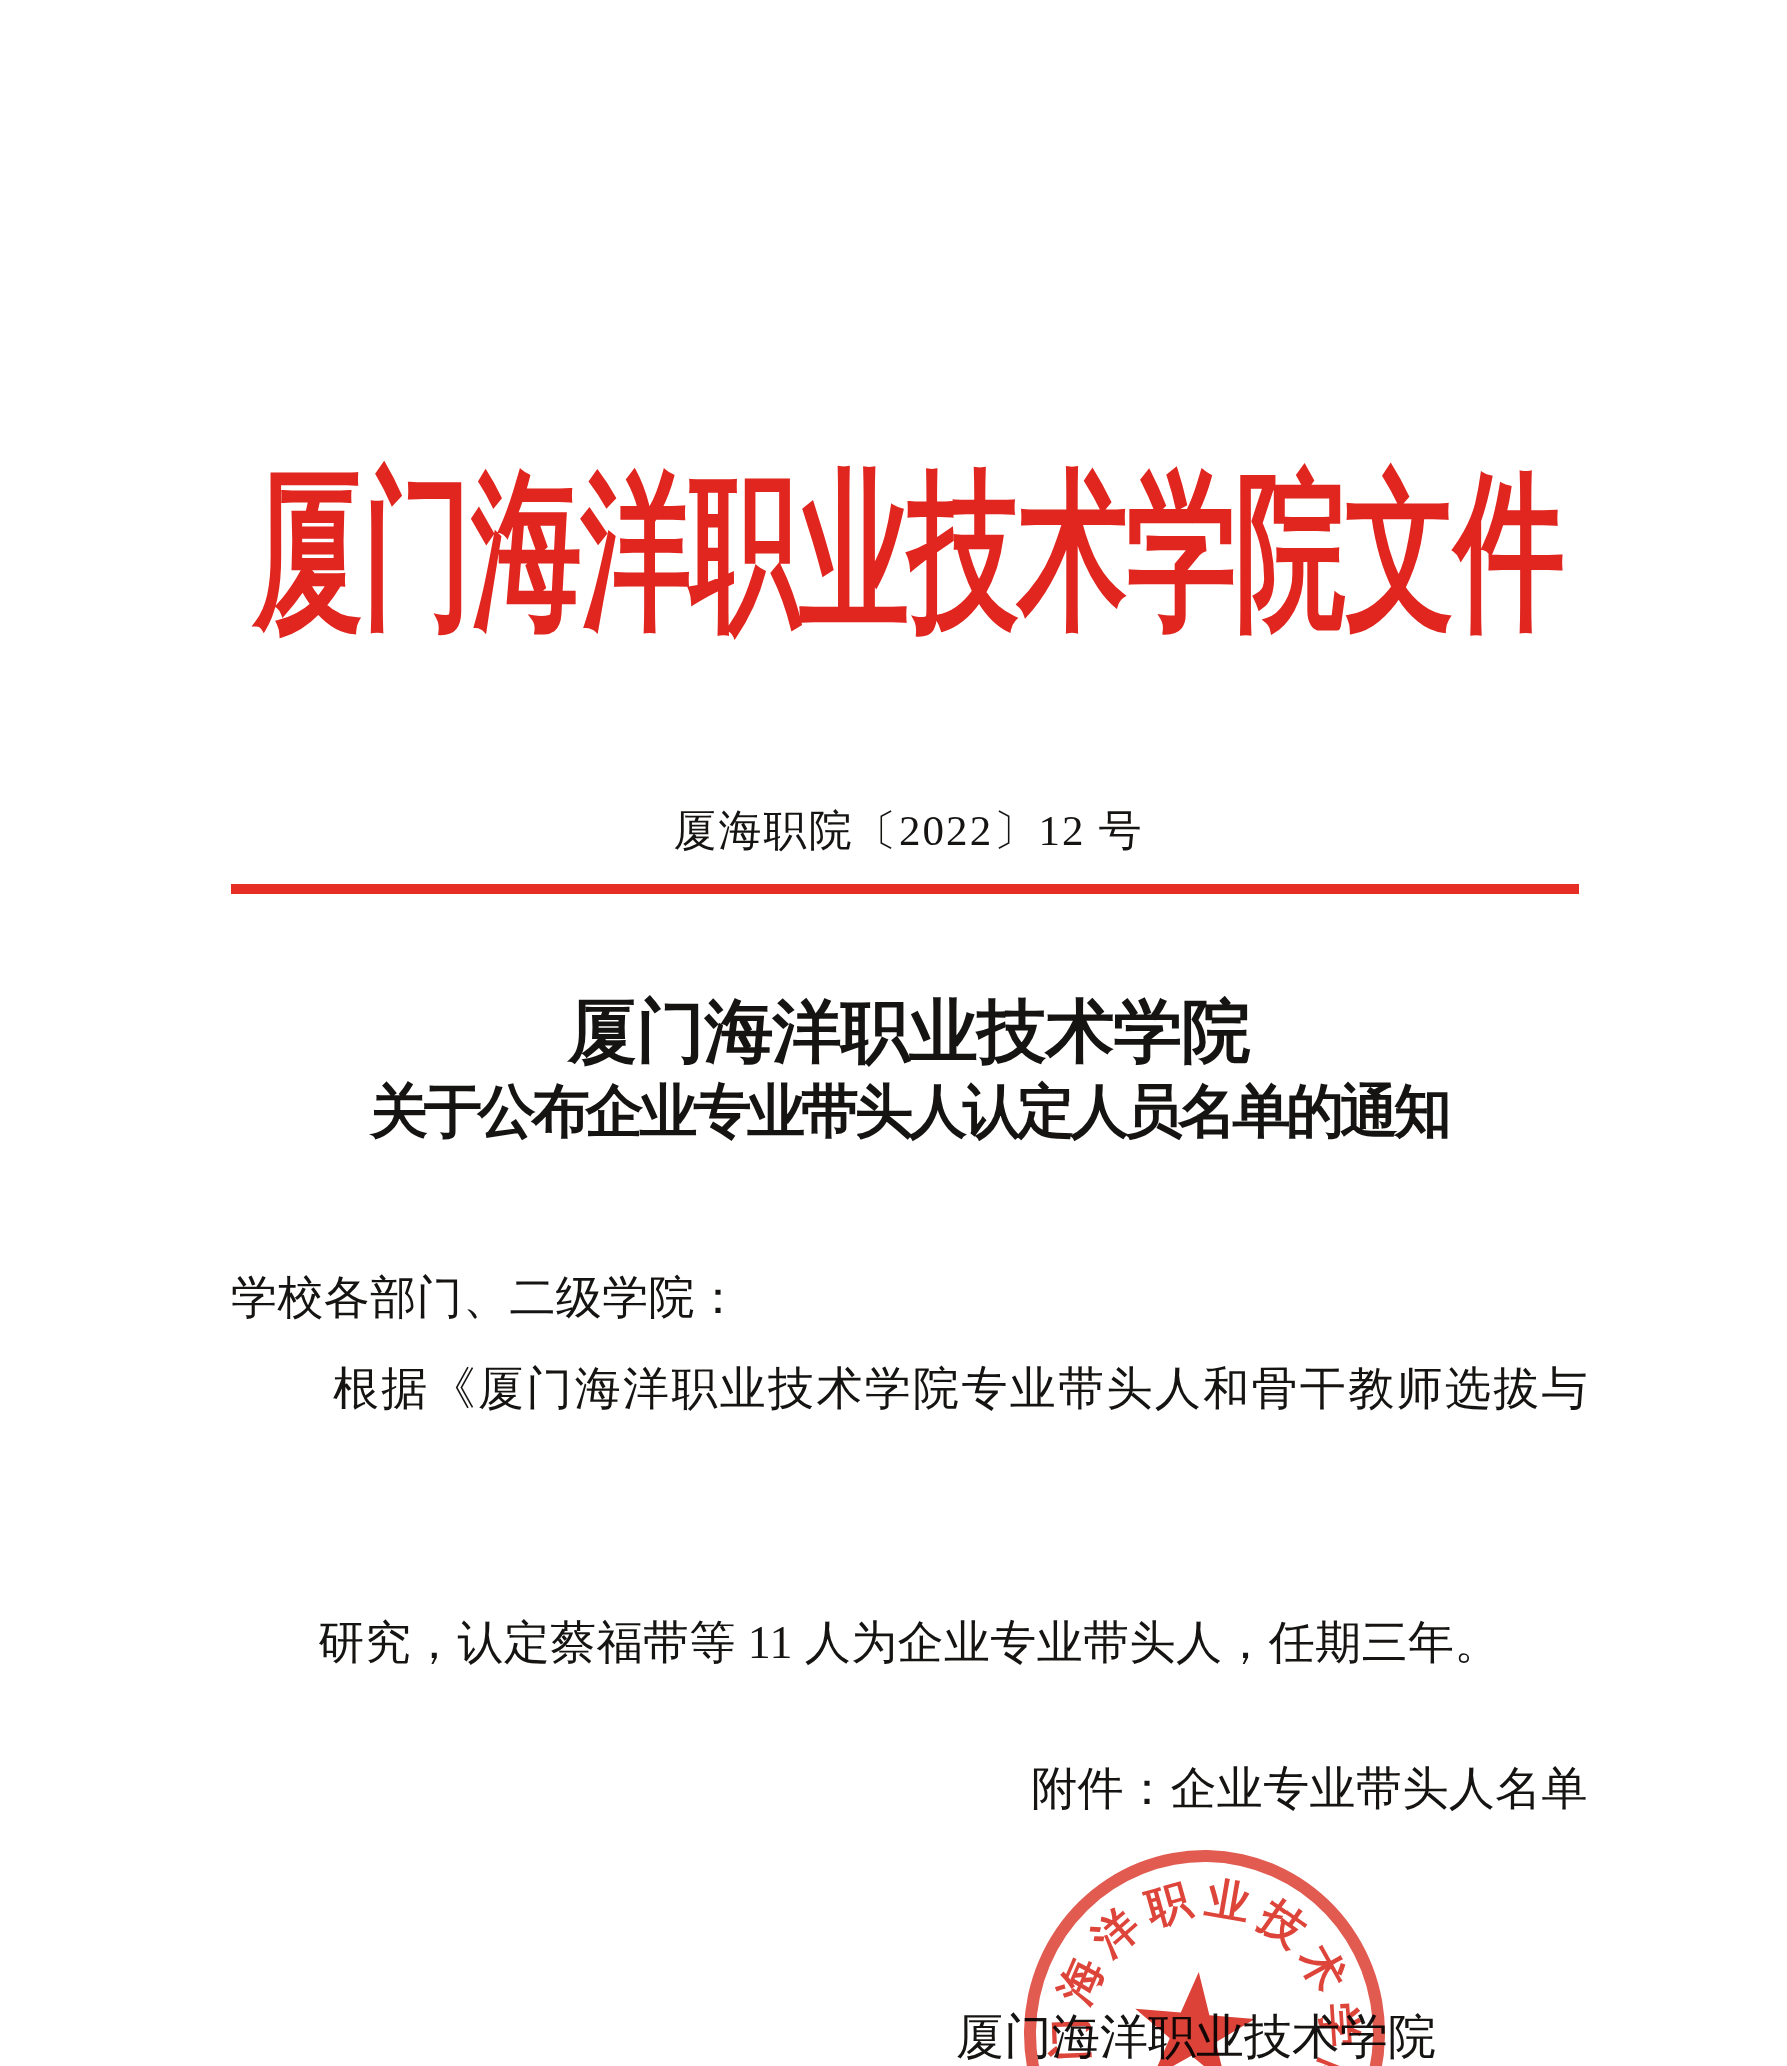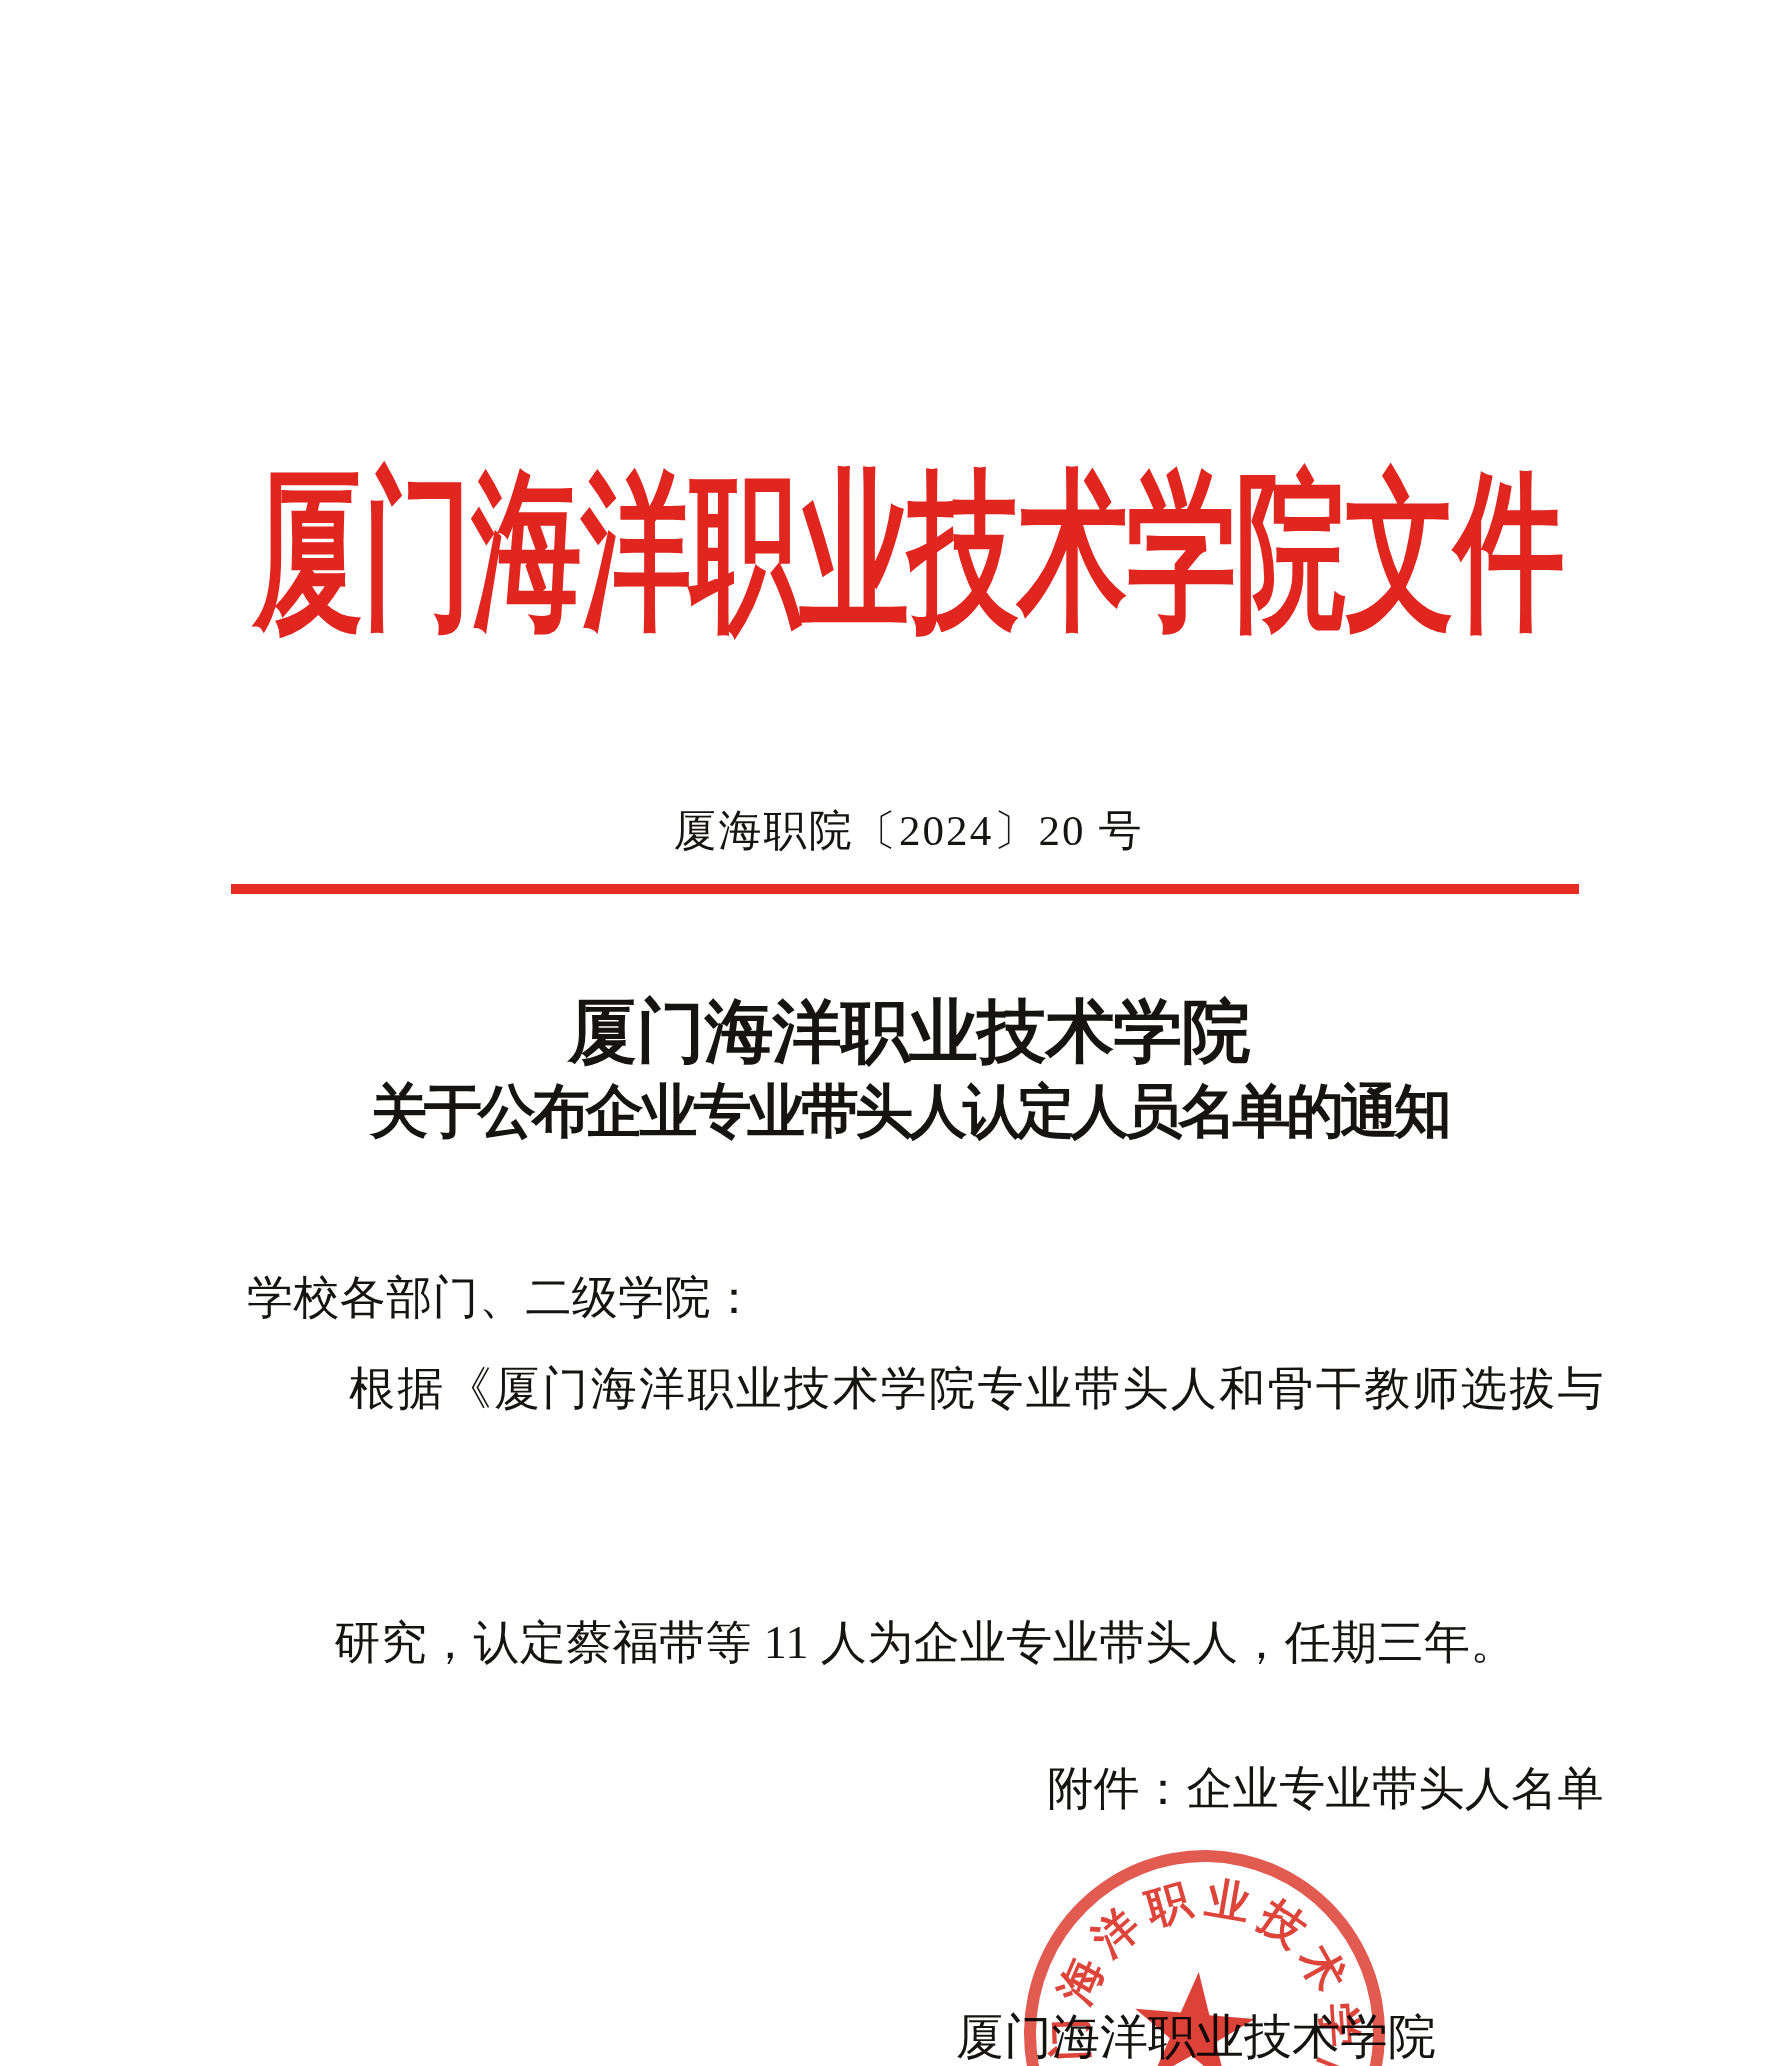--- a/index.html
+++ b/index.html
@@ -23,21 +23,21 @@
   .red-rule{
     position:absolute; left:231px; top:884px; width:1348px; height:10.3px;
   }
   
   .doc-title{position:absolute; left:215px; width:1388px; text-align:center; font-weight:700; line-height:1;}
   .doc-title.l1{top:998px; font-size:69px; letter-spacing:-0.8px;}
   .doc-title.l2{top:1083px; font-size:58px; letter-spacing:-4.1px;}
   
   .body-line{
     position:absolute; left:231px; width:1357px; font-size:46px; line-height:1.25;
-    white-space:nowrap; box-sizing:border-box; letter-spacing:0.4px;margin-left:16px;
+    white-space:nowrap; box-sizing:border-box; letter-spacing:0.4px;
   }
   .body-line.indent{padding-left:102px;}
   .body-line.fill{white-space:normal; text-align:justify; text-align-last:justify; text-justify:inter-character;}
   .bl-0{top:1269px;}
   .bl-1{top:1360px;}
   .bl-2{top:1451px;}
   .bl-3{top:1614px;text-align:center;}
   .bl-4{top:1633px;}
   .attachment{top:1760px;text-align:right;}
   
@@ -61,21 +61,21 @@
     clip-path:polygon(50% 0%,61.5% 35%,98% 35%,68.5% 57%,79.5% 91%,50% 70%,20.5% 91%,31.5% 57%,2% 35%,38.5% 35%);
   }
 </style>
 </head>
 <body>
 
 <div class="page">
 
   <div class="masthead" style="color: rgb(224, 38, 31);">厦门海洋职业技术学院文件</div>
 
-  <div class="doc-number">厦海职院〔2024〕20 号</div>
+  <div class="doc-number">厦海职院〔2022〕12 号</div>
 
   <div class="red-rule" style="background: rgb(230, 46, 37);"></div>
 
   <div class="doc-title l1">厦门海洋职业技术学院</div>
   <div class="doc-title l2">关于公布企业专业带头人认定人员名单的通知</div>
 
   <div class="body-line bl-0">学校各部门、二级学院：</div>
   <div class="body-line bl-1 indent fill">根据《厦门海洋职业技术学院专业带头人和骨干教师选拔与</div>
   <div class="body-line bl-3">研究，认定蔡福带等 11 人为企业专业带头人，任期三年。</div>
 

